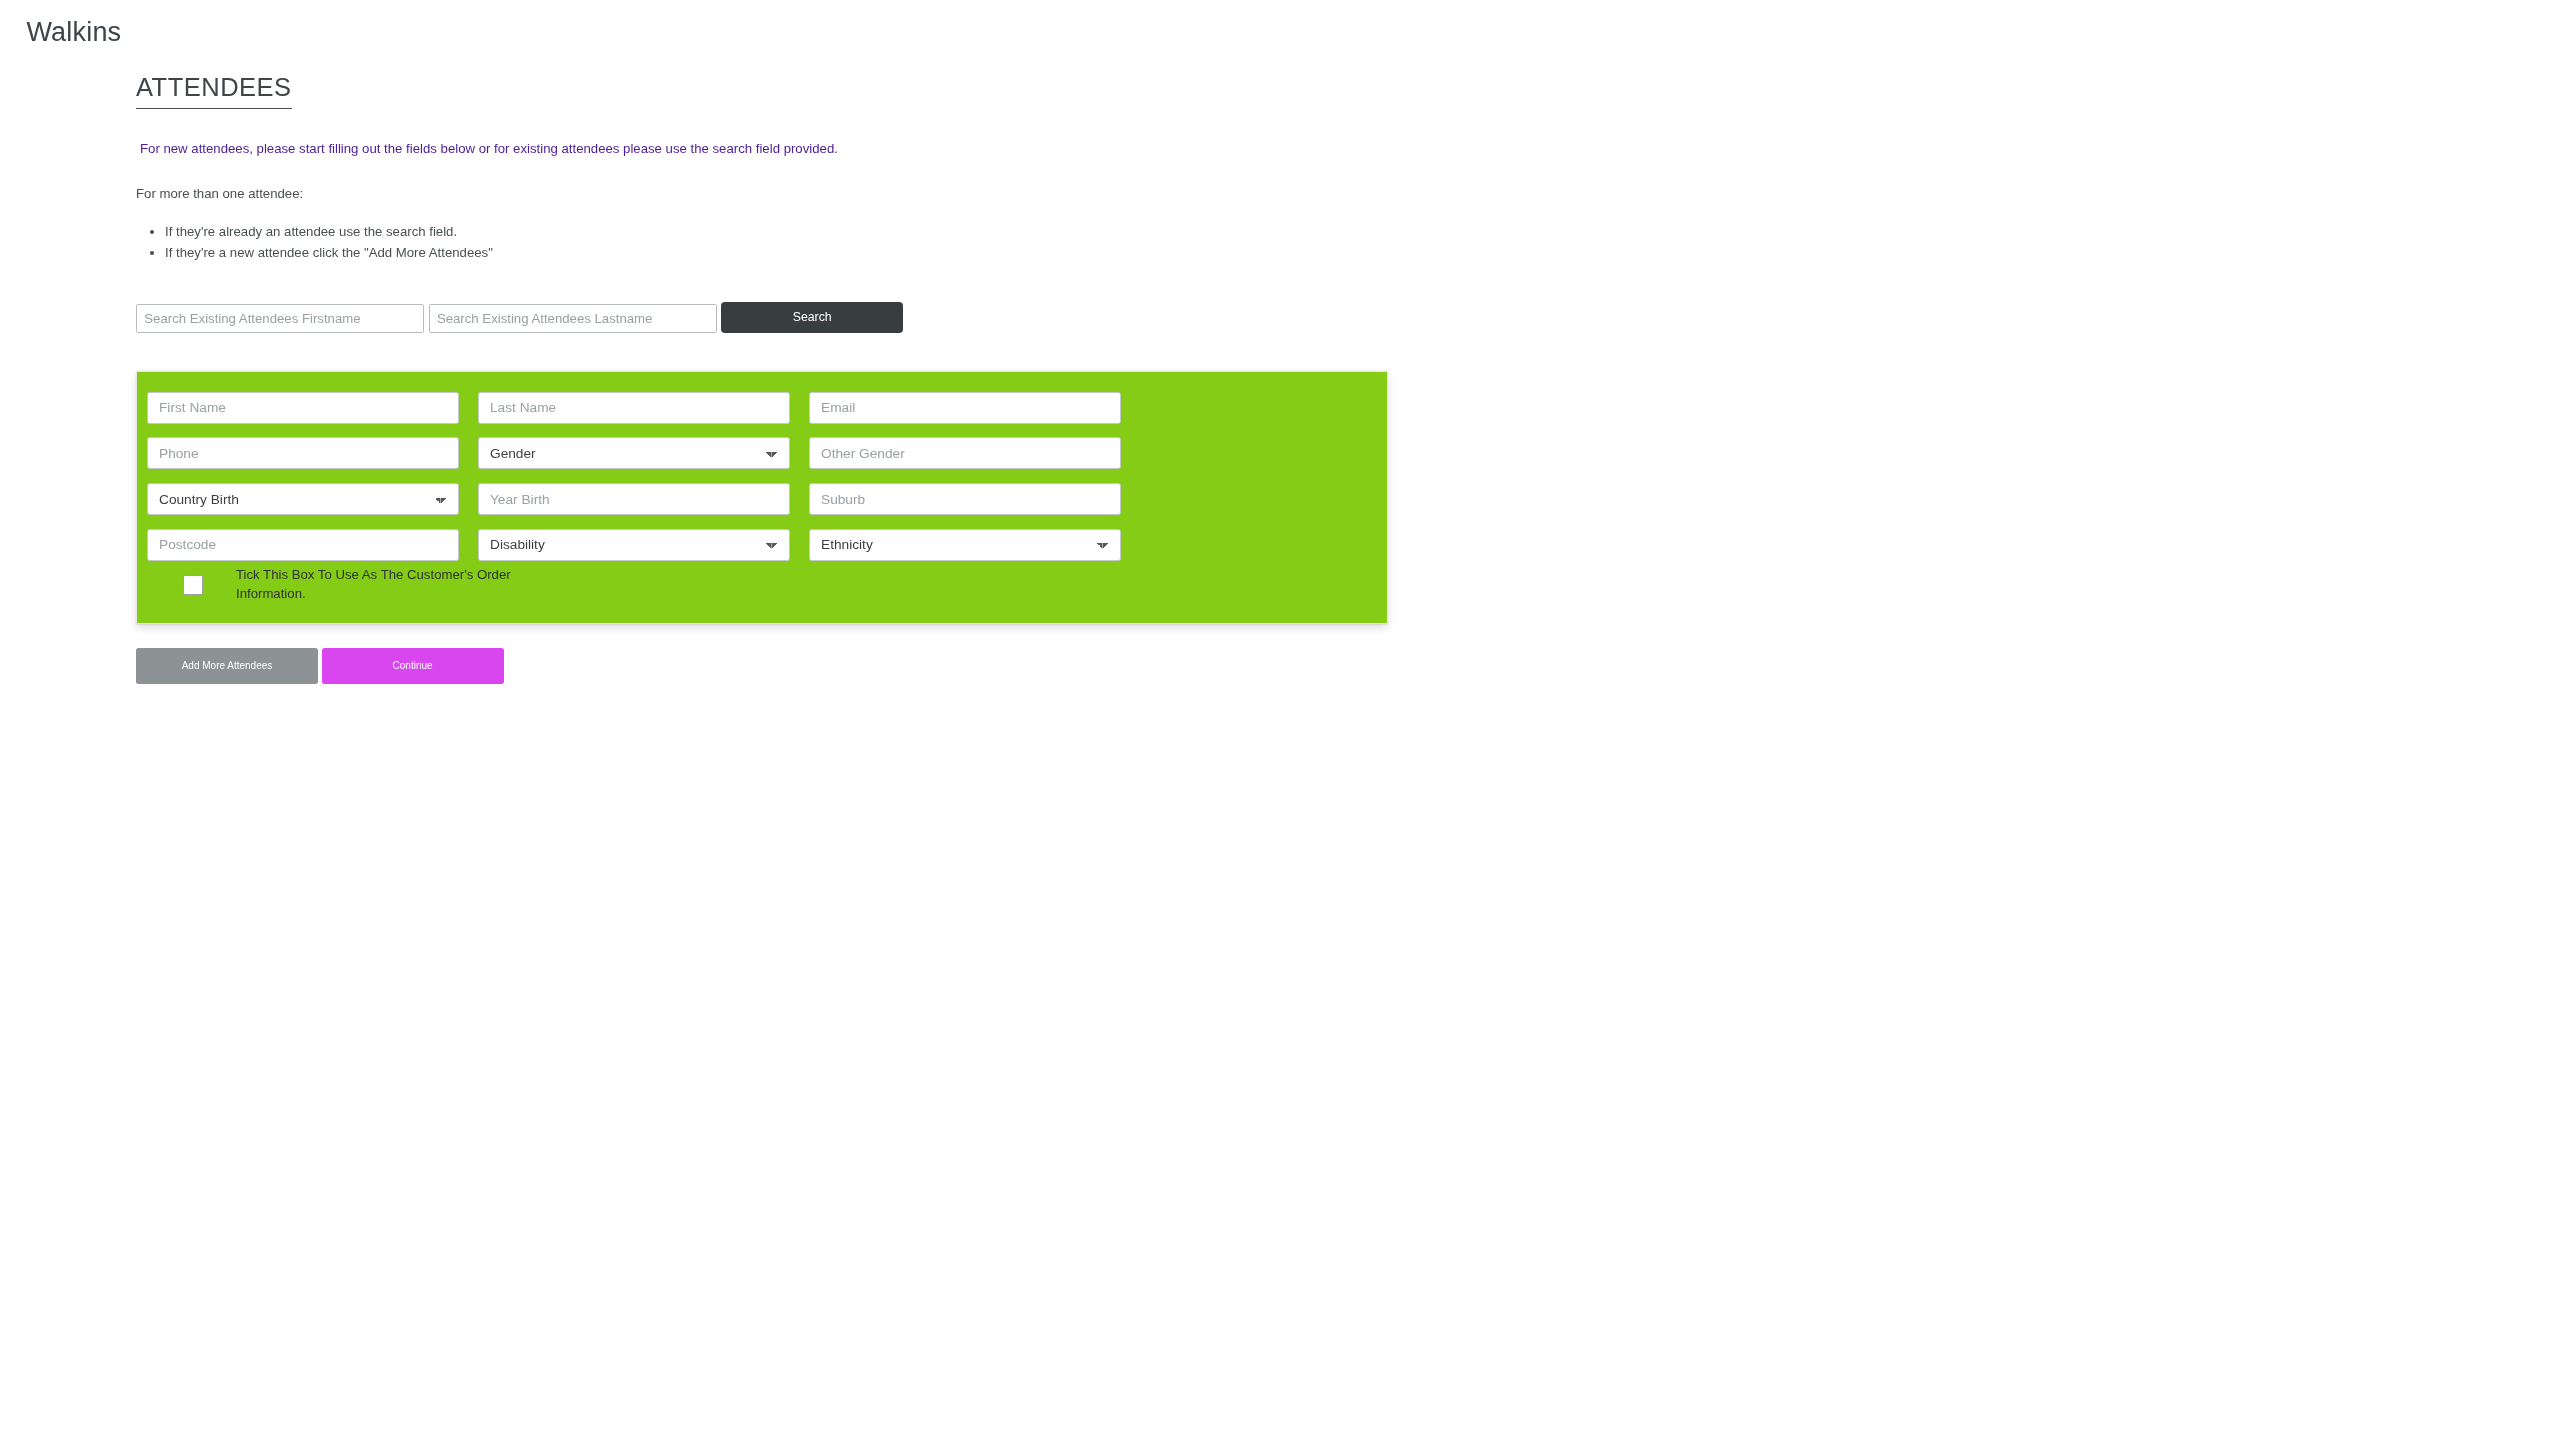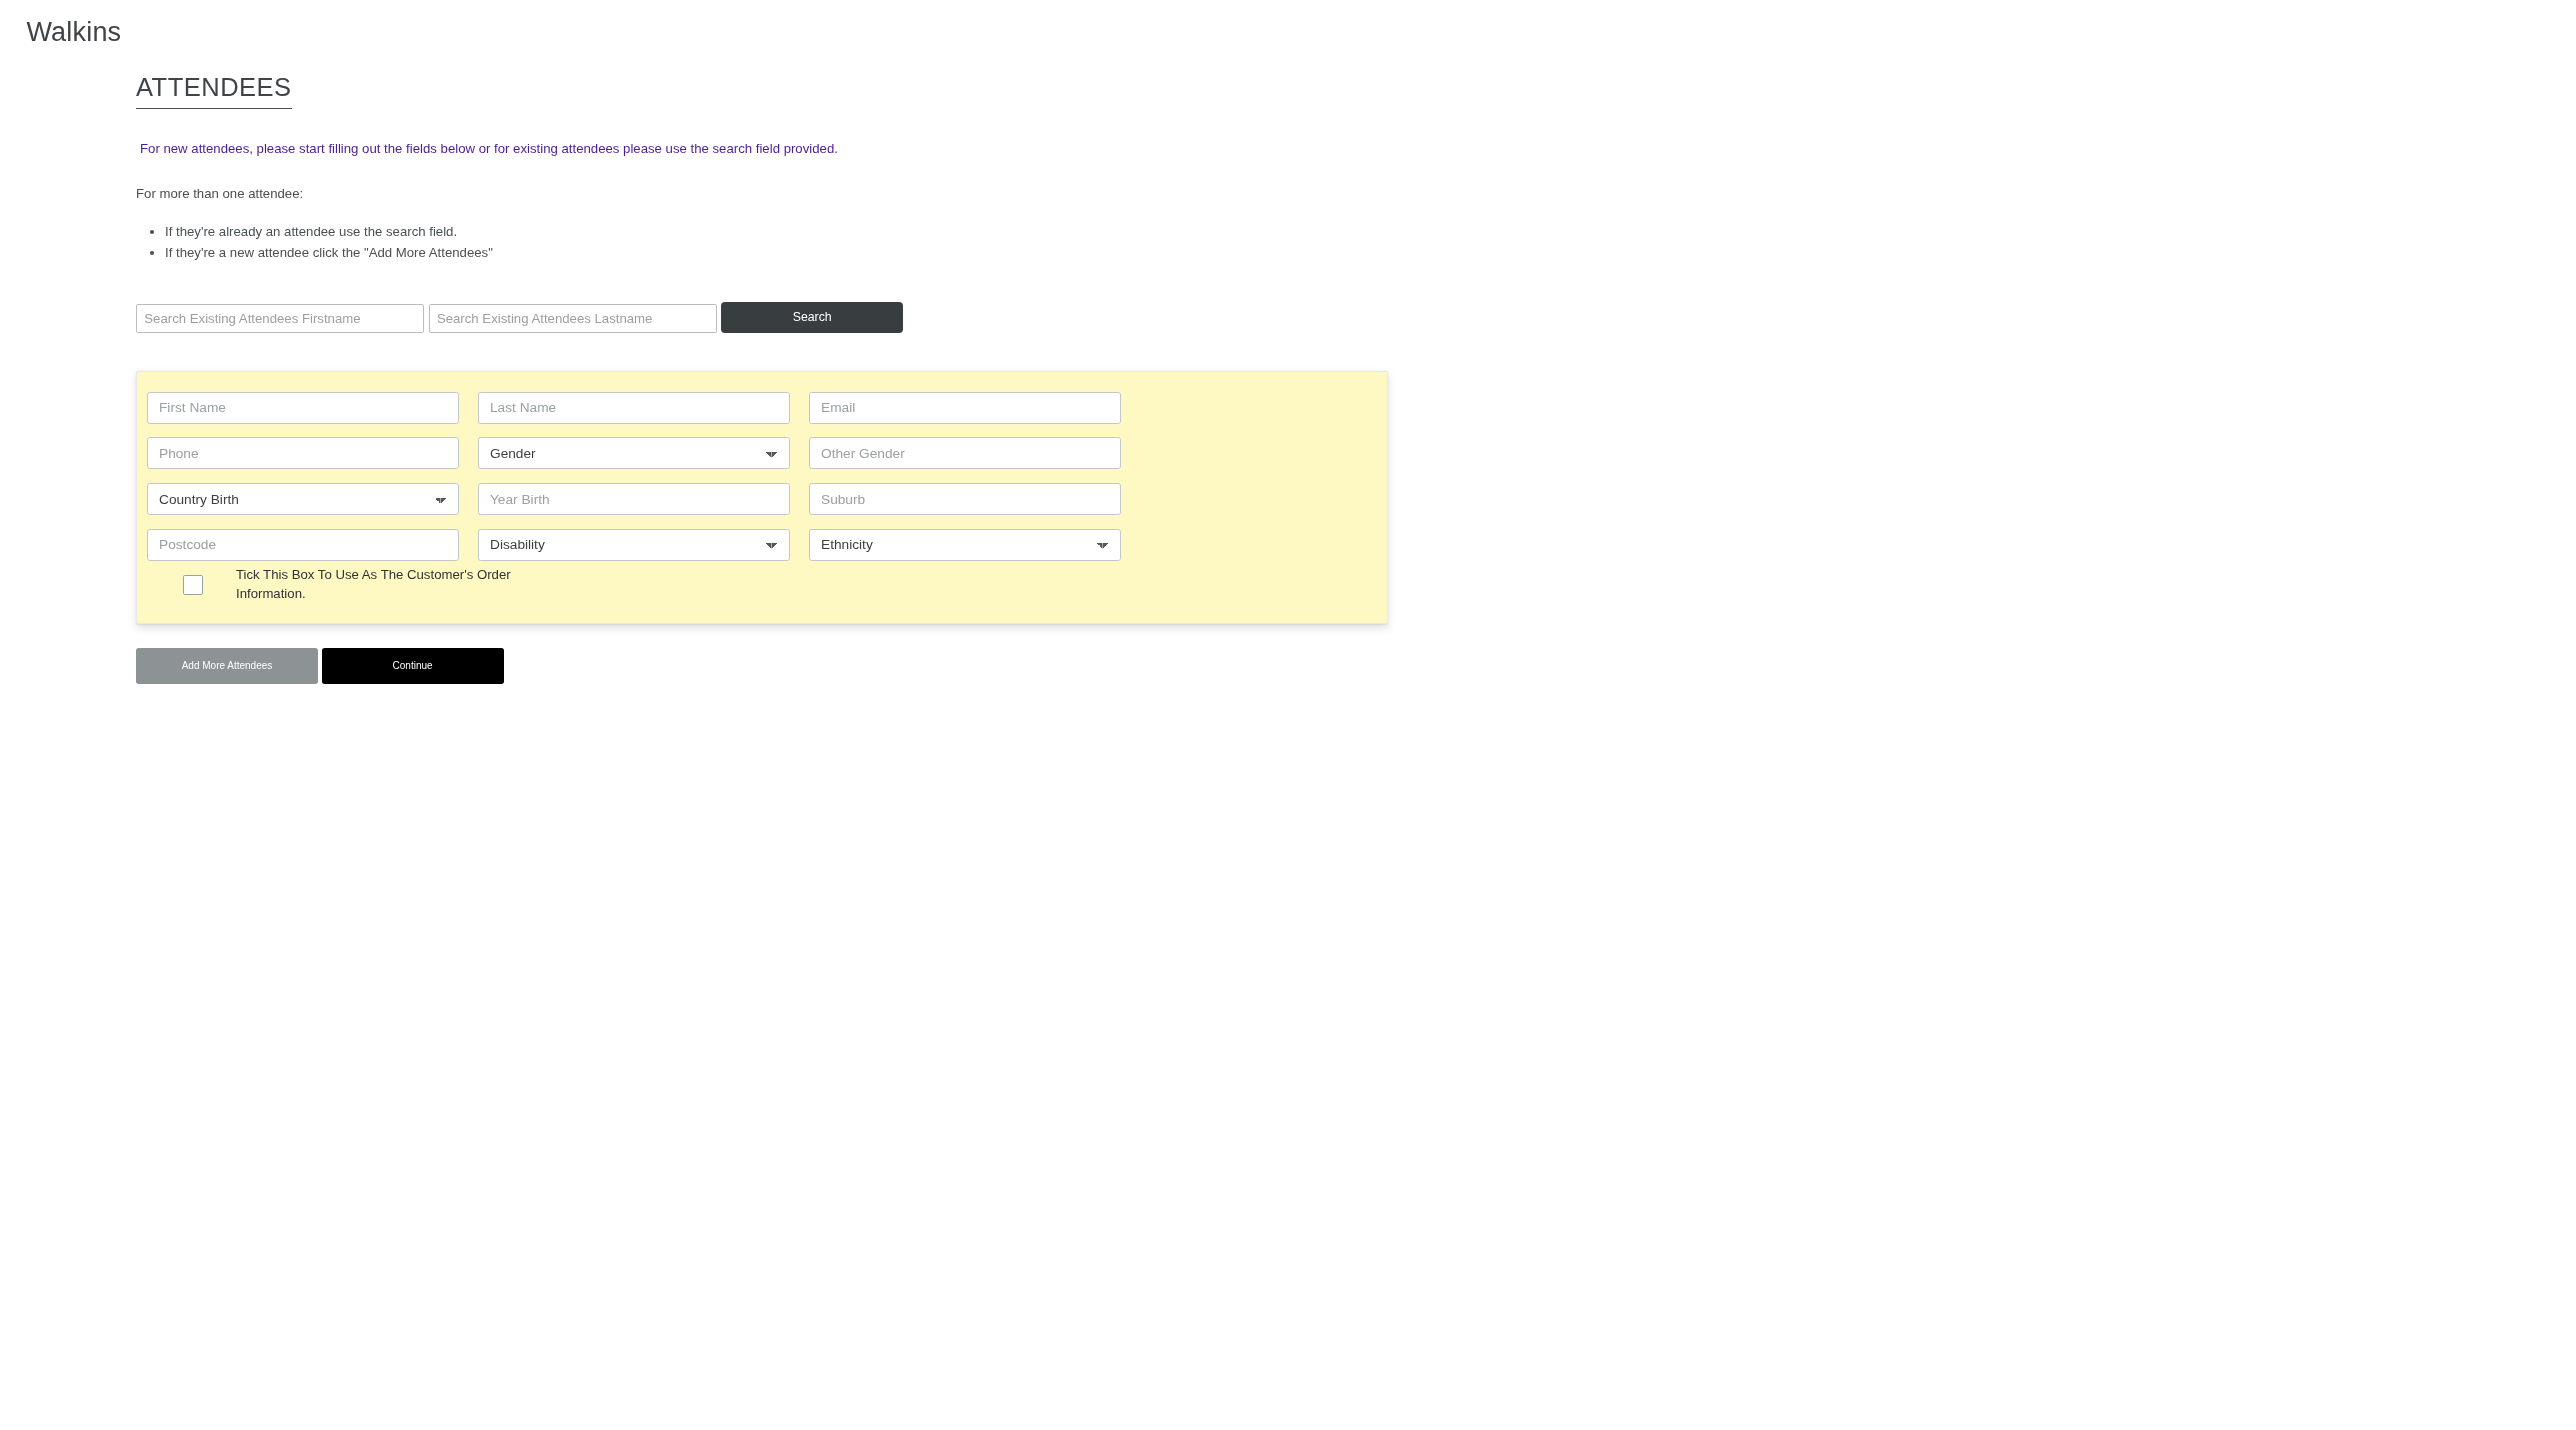--- a/index.html
+++ b/index.html
@@ -92,21 +92,21 @@
     color: #ffffff;
     border: none;
     border-radius: 4px;
     font-size: 12.3px;
     font-family: "Liberation Sans", sans-serif;
     cursor: pointer;
   }
   .card {
     margin-top: 38px;
     width: 1252px;
-    background: #fef9c3;
+    background: #84cc16;
     border: 0.9px solid #e9e9e9;
     border-radius: 1.8px;
     padding: 20px 0 20px 0;
     box-shadow: 0 3.6px 9px rgba(0,0,0,0.12), 0 0.9px 1.8px rgba(0,0,0,0.08);
   }
   .grid {
     display: grid;
     grid-template-columns: 313px 313px 313px;
     column-gap: 18px;
     row-gap: 13.7px;
@@ -173,21 +173,21 @@
     font-size: 10px;
     color: #ffffff;
     cursor: pointer;
     font-family: "Liberation Sans", sans-serif;
   }
   .btn-secondary {
     background: #8d9295;
     width: 182px;
   }
   .btn-primary {
-    background: #000000;
+    background: #d946ef;
     width: 182px;
   }
 </style>
 </head>
 <body>
 
 <div class="page">
 
   <div class="brand">Walkins</div>
 

